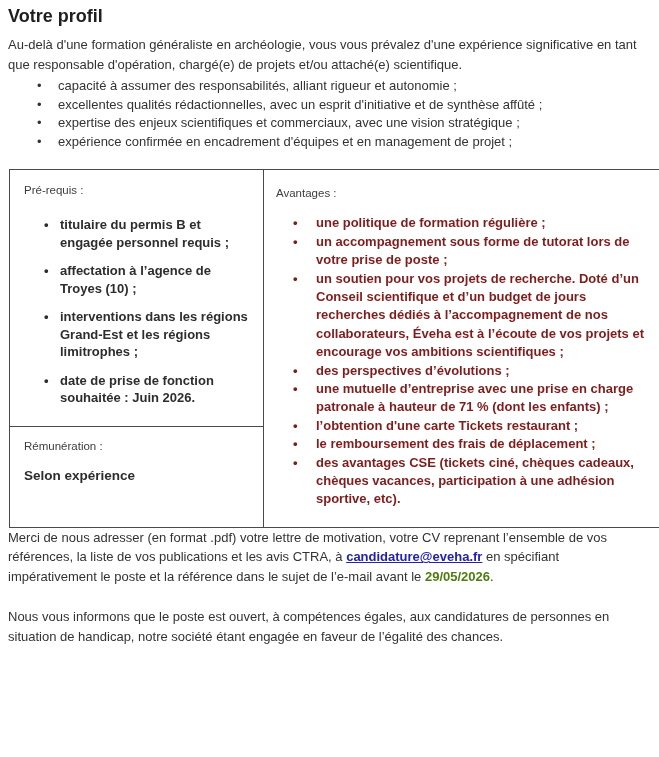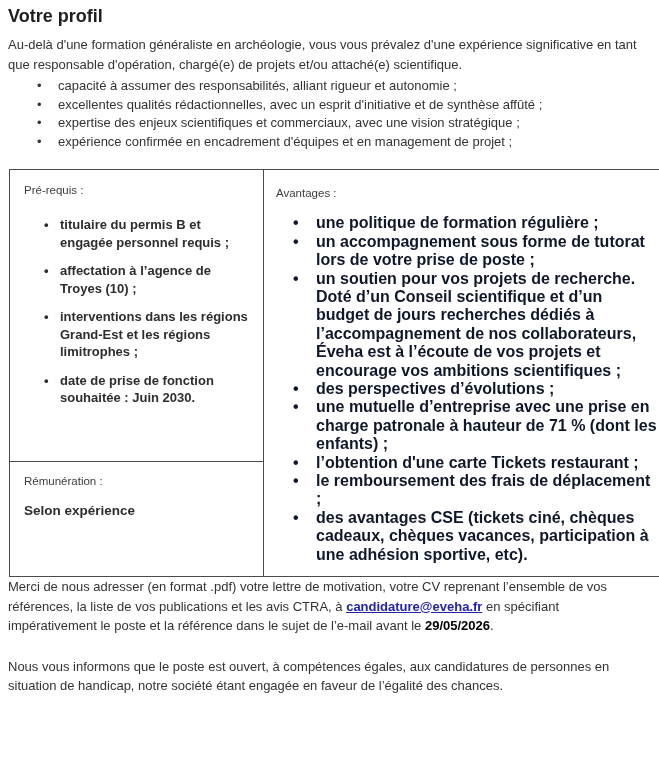--- a/index.html
+++ b/index.html
@@ -43,38 +43,38 @@
 
   ul.prerequis-list { list-style:none; margin:19px 0 0 0; padding:0; }
   ul.prerequis-list li {
     font-size:13px; font-weight:700; color:#2d2d2d; line-height:17.5px;
     position:relative; padding-left:36px; margin-bottom:11px;
   }
   ul.prerequis-list li::before { content:"•"; position:absolute; left:20px; }
 
   ul.avantages-list { list-style:none; margin:14px 0 0 0; padding:0; }
   ul.avantages-list li {
-    font-size:16px; font-weight:700; color:#0f172a; line-height:18.4px;
+    font-size:13px; font-weight:700; color:#7f1d1d; line-height:18.4px;
     position:relative; padding-left:40px;
   }
   ul.avantages-list li::before { content:"•"; position:absolute; left:17px; }
 
   .remuneration-value {
     font-size:13.5px; font-weight:700; color:#2d2d2d; margin-top:14px; line-height:17px;
   }
 
   .candidature-heading { margin-top:48px; margin-bottom:14px; }
   .app-paragraph {
     font-size:13px; line-height:19.5px; color:#333333; margin:0 0 21px 0; width:642px;
   }
   .app-paragraph.last { margin-bottom:8px; }
   a.email-link {
     color:#2222aa; font-weight:700; text-decoration:underline; cursor:pointer;
   }
-  .deadline { font-weight:700; color:#000000; }
+  .deadline { font-weight:700; color:#4d7c0f; }
 </style>
 </head>
 <body>
 
 <div class="page">
 
   <h1 class="section-heading">Votre profil</h1>
 
   <p class="intro-paragraph">Au-delà d'une formation généraliste en archéologie, vous vous prévalez d'une expérience significative en tant que responsable d'opération, chargé(e) de projets et/ou attaché(e) scientifique.</p>
 
@@ -87,21 +87,21 @@
 
   <table class="info-table">
     <tbody>
       <tr>
         <td class="cell-prerequis">
           <p class="cell-label">Pré-requis :</p>
           <ul class="prerequis-list">
             <li>titulaire du permis B et engagée personnel requis ;</li>
             <li>affectation à l’agence de Troyes (10) ;</li>
             <li>interventions dans les régions Grand-Est et les régions limitrophes ;</li>
-            <li>date de prise de fonction souhaitée : Juin 2030.</li>
+            <li>date de prise de fonction souhaitée : Juin 2026.</li>
           </ul>
         </td>
         <td class="cell-avantages" rowspan="2">
           <p class="cell-label">Avantages :</p>
           <ul class="avantages-list">
             <li>une politique de formation régulière ;</li>
             <li>un accompagnement sous forme de tutorat lors de votre prise de poste ;</li>
             <li>un soutien pour vos projets de recherche. Doté d’un Conseil scientifique et d’un budget de jours recherches dédiés à l’accompagnement de nos collaborateurs, Éveha est à l’écoute de vos projets et encourage vos ambitions scientifiques ;</li>
             <li>des perspectives d’évolutions ;</li>
             <li>une mutuelle d’entreprise avec une prise en charge patronale à hauteur de 71 % (dont les enfants) ;</li>

